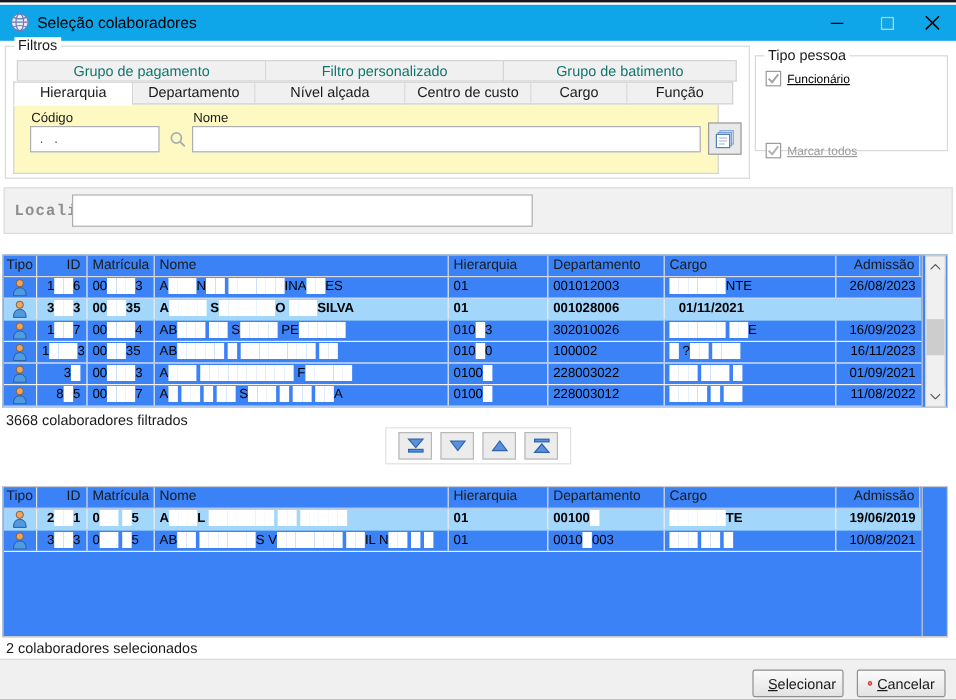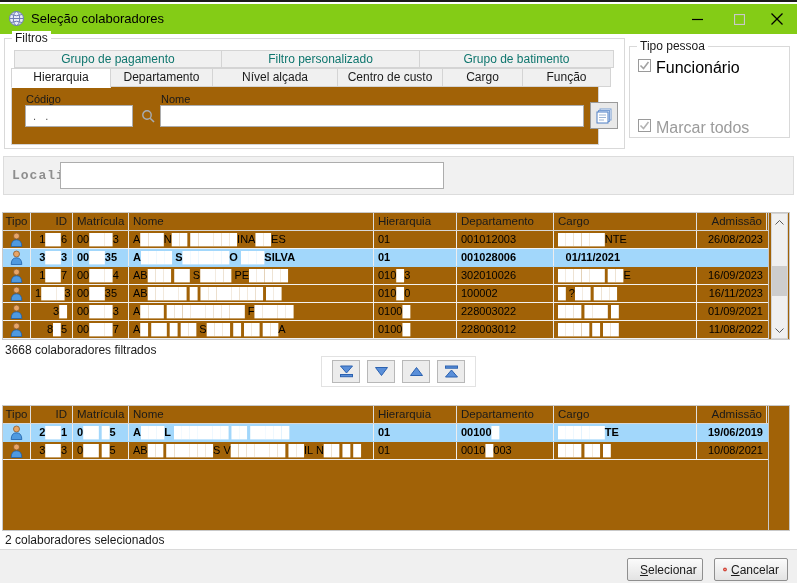--- a/index.html
+++ b/index.html
@@ -1,63 +1,63 @@
 <!DOCTYPE html>
 <html><head>
 <meta charset="utf-8">
 <style>
   * { margin:0; padding:0; box-sizing:border-box; }
   html,body { background:#808080; }
   body { font-family:"Liberation Sans", sans-serif; }
   .window { position:relative; width:797px; height:583px; background:#fff; border-top:2px solid #1b1b1b; overflow:hidden; color:#000; }
 
   
-  .titlebar { position:absolute; left:0; top:2px; width:100%; height:30px; background:#84cc16; }
+  .titlebar { position:absolute; left:0; top:2px; width:100%; height:30px; background:#0ea5e9; }
   .app-icon { position:absolute; left:8px; top:6px; width:17px; height:17px; }
   .title-text { position:absolute; left:31px; top:7px; font-size:13px; }
   .winbtn { position:absolute; top:3px; width:32px; height:24px; display:flex; align-items:center; justify-content:center; }
   .winbtn.min { right:84px; } .winbtn.max { right:42px; } .winbtn.close { right:4px; }
 
   
   .groupbox { position:absolute; border:1px solid #d9d9d9; background:#fff; }
   .groupbox .gb-label { position:absolute; top:-8px; left:7px; background:#fff; padding:0 3px; font-size:12px; color:#1a1a1a; }
   .filtros { left:4px; top:36px; width:621px; height:111px; }
-  .tipopessoa { left:629px; top:44px; width:161px; height:92px; }
+  .tipopessoa { left:629px; top:44px; width:161px; height:80px; }
 
   
   .tabs1 { position:absolute; left:9px; top:11px; display:flex; height:18px; }
   .tabs1 .tab { background:#f0f0f0; border:1px solid #d4d4d4; border-left:none; font-size:12px; text-align:center; line-height:16px; color:#0f766e; }
   .tabs1 .tab:first-child { border-left:1px solid #d4d4d4; }
   .tabs1 .tab:nth-child(1){width:208px} .tabs1 .tab:nth-child(2){width:198px} .tabs1 .tab:nth-child(3){width:194px}
   .tabs2 { position:absolute; left:6px; top:29px; display:flex; height:19px; z-index:2; }
   .tabs2 .tab { background:#f0f0f0; border:1px solid #d4d4d4; border-left:none; font-size:12px; text-align:center; line-height:17px; color:#1a1a1a; }
   .tabs2 .tab:first-child { border-left:1px solid #d4d4d4; }
   .tabs2 .tab.active { background:#fff; border-bottom:1px solid #fff; height:20px; }
   .tabs2 .tab:nth-child(1){width:100px} .tabs2 .tab:nth-child(2){width:102px} .tabs2 .tab:nth-child(3){width:125px}
   .tabs2 .tab:nth-child(4){width:105px} .tabs2 .tab:nth-child(5){width:80px} .tabs2 .tab:nth-child(6){width:88px}
-  .tabcontent { position:absolute; left:6px; top:47px; width:588px; height:59px; background:#a16207; border:1px solid #d4d4d4;padding-left:44px; }
+  .tabcontent { position:absolute; left:6px; top:47px; width:588px; height:59px; background:#fef9c3; border:1px solid #d4d4d4;padding-left:44px; }
   .fld-label { position:absolute; font-size:11px; color:#1a1a1a; }
   .txt { position:absolute; border:1px solid #adadad; background:#fff; font-size:11px; padding:2px 4px; font-family:"Liberation Sans",sans-serif; color:#555; }
   .codigo-label { left:14px; top:6px; } .codigo-input { left:13px; top:18px; width:108px; height:22px; }
   .mag { position:absolute; left:129px; top:22px; width:15px; height:15px; }
   .nome-label { left:149px; top:6px; } .nome-input { left:148px; top:18px; width:424px; height:22px; }
   .nome-btn { position:absolute; left:578px; top:15px; width:28px; height:27px; background:#e9e9e9; border:1px solid #9a9a9a; display:flex; align-items:center; justify-content:center; }
 
   
-  .cbrow { position:absolute; display:flex; align-items:flex-start; gap:5px; font-size:16px; }
+  .cbrow { position:absolute; display:flex; align-items:flex-end; gap:5px; font-size:10px;text-decoration:underline; }
   .cb { width:13px; height:13px; background:#fff; border:1px solid #9a9a9a; display:flex; align-items:center; justify-content:center; }
   .cb-funcionario { left:8px; top:12px; } .cb-marcar { left:8px; top:72px; color:#9b9b9b; }
 
   
   .localizar-bar { position:absolute; left:3px; top:154px; width:791px; height:39px; background:#f1f1f1; border:1px solid #dcdcdc; }
   .localizar-label { position:absolute; left:8px; top:11px; font-family:"Liberation Mono", monospace; font-weight:bold; font-size:13px; color:#8e8e8e; letter-spacing:1px; }
   .localizar-input { left:56px; top:5px; width:384px; height:27px; color:#000; }
 
   
-  .gridwrap { position:absolute; left:2px; width:788px; background:#a16207; border:1px solid #c9c9c9; }
+  .gridwrap { position:absolute; left:2px; width:788px; background:#3b82f6; border:1px solid #c9c9c9; }
   .grid1 { top:210px; height:128px; } .grid2 { top:403px; height:126px; }
   .gridinner { position:absolute; left:0; top:0; width:766px; height:100%; border-right:1px solid #c9c9c9; overflow:hidden; }
   .grid-row { display:flex; height:18px; }
   .hdr { border-bottom:1px solid #d8d8d8; }
   .hdr .c { font-size:11.5px; line-height:17px; color:#1a1a1a; border-right:1px solid #dedede; }
   .c { padding:0 0 0 4px; font-size:11px; line-height:17px; white-space:nowrap; overflow:hidden; border-right:1px solid #ededed; }
   .body-row { border-bottom:1px solid #f1f1f1; }
   .body-row.selected { background:#a2d7fb; font-weight:bold; border-bottom:1px solid #a2d7fb; }
   .c0{width:28px; display:flex; align-items:center; justify-content:center; padding:0;}
   .c1{width:42px; text-align:right; padding-right:5px;}

